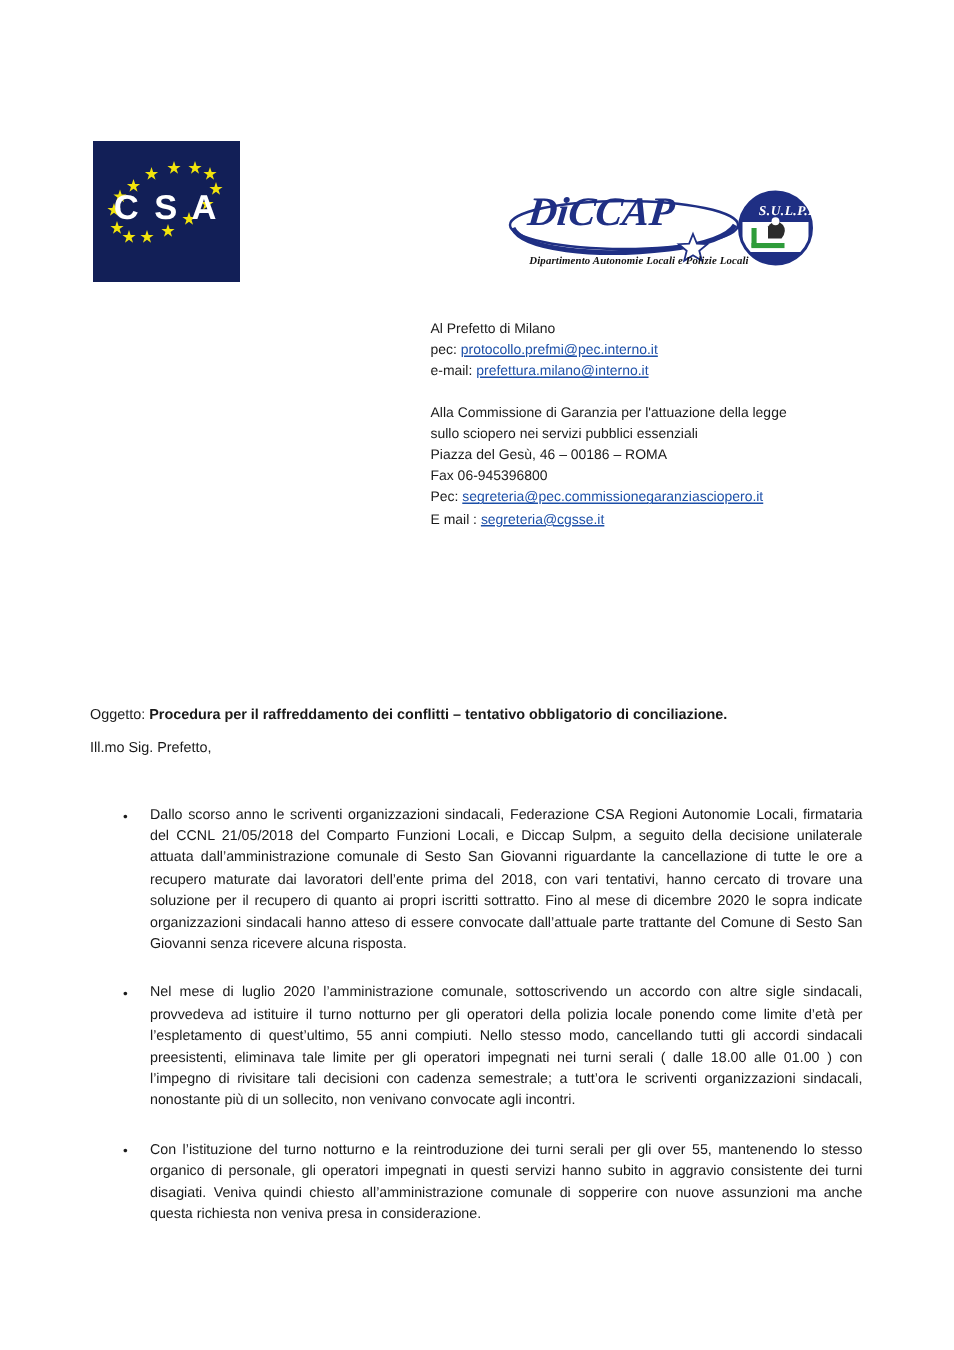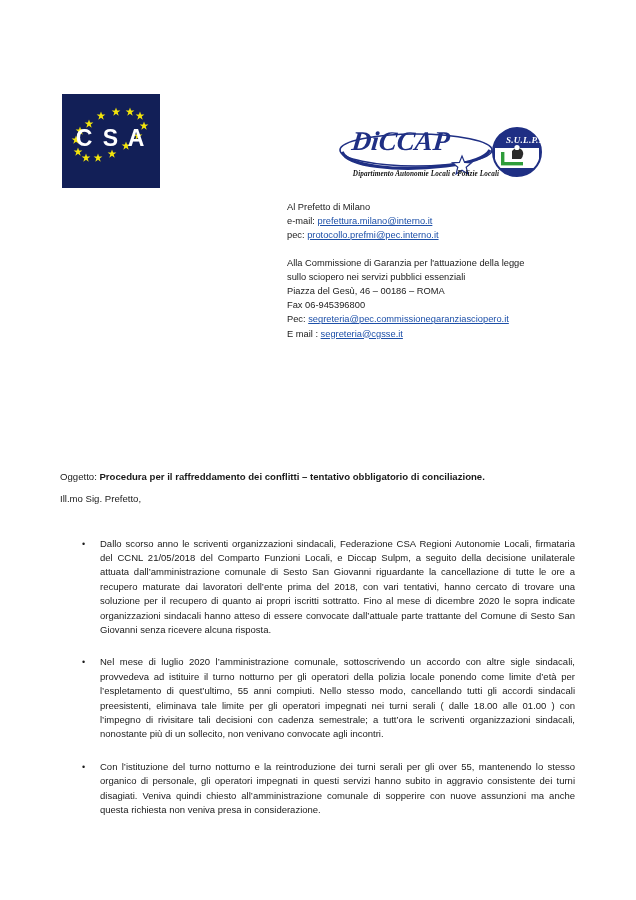--- a/index.html
+++ b/index.html
@@ -109,21 +109,21 @@
     font-size: 9px;
     color: #ffffff;
     letter-spacing: 0.3px;
     z-index: 4;
   }
 
   
   .addressees {
     position: absolute;
     left: 287px;
-    top: 200px;
+    top: 212px;
     width: 300px;
     font-size: 9.3px;
     line-height: 14.2px;
     color: #1a1a1a;
   }
   .addr-block { margin-bottom: 13px; }
   .addr-line { white-space: nowrap; }
   .lnk {
     color: #1c4fa8;
     text-decoration: underline;
@@ -223,22 +223,22 @@
       </svg>
       <div class="diccap-word">DiCCAP</div>
       <div class="sulpl-text">S.U.L.P.L.</div>
       <div class="diccap-sub">Dipartimento Autonomie Locali e Polizie Locali</div>
     </div>
   </div>
 
   <div class="addressees" id="addressees">
       <div class="addr-block">
         <div class="addr-line">Al Prefetto di Milano</div>
+        <div class="addr-line"><span>pec: </span><a class="lnk" href="#">protocollo.prefmi@pec.interno.it</a></div>
         <div class="addr-line"><span>e-mail: </span><a class="lnk" href="#">prefettura.milano@interno.it</a></div>
-        <div class="addr-line"><span>pec: </span><a class="lnk" href="#">protocollo.prefmi@pec.interno.it</a></div>
       </div>
       <div class="addr-block">
         <div class="addr-line">Alla Commissione di Garanzia per l'attuazione della legge</div>
         <div class="addr-line">sullo sciopero nei servizi pubblici essenziali</div>
         <div class="addr-line">Piazza del Gesù, 46 – 00186 – ROMA</div>
         <div class="addr-line">Fax 06-945396800</div>
         <div class="addr-line"><span>Pec: </span><a class="lnk" href="#">segreteria@pec.commissionegaranziasciopero.it</a></div>
         <div class="addr-line"><span>E mail : </span><a class="lnk" href="#">segreteria@cgsse.it</a></div>
       </div>
     </div>

